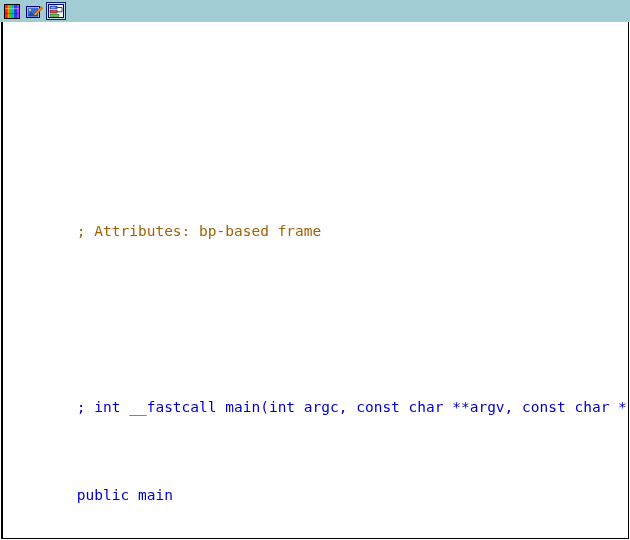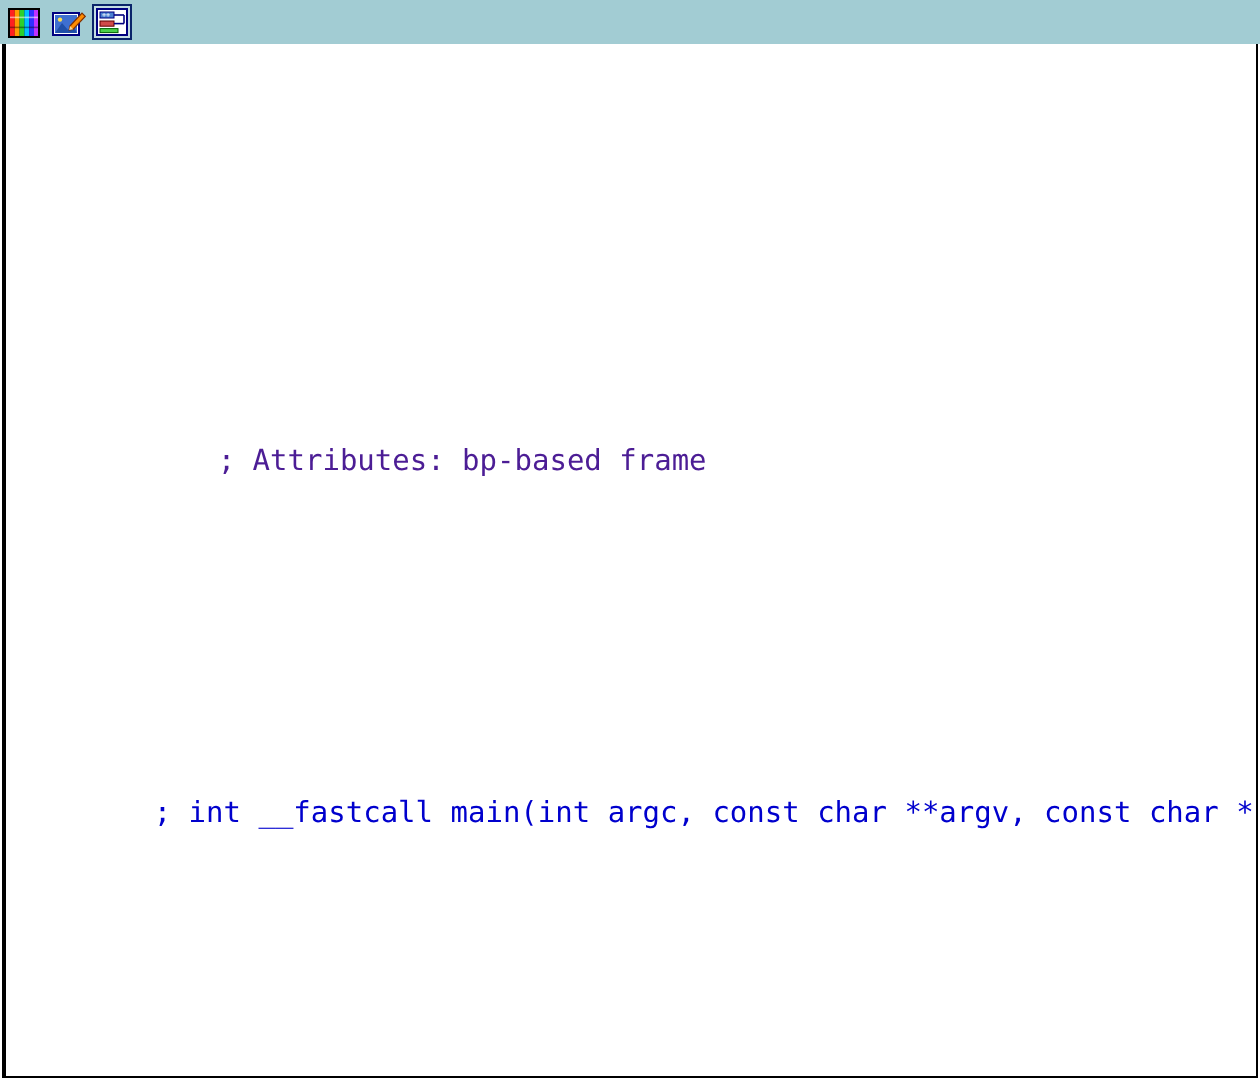--- a/index.html
+++ b/index.html
@@ -83,21 +83,21 @@
   .line {
     height: 22px;
     line-height: 22px;
     padding-left: 5px;
     box-sizing: border-box;
     white-space: pre;
   }
 
   
   .c-key      { color: #0000cd; }   
-  .c-cmt-gray { color: #4c1d95; margin-left: 32px; }   
+  .c-cmt-gray { color: #a16207; }   
   .c-cmt-blue { color: #0000cd; }   
 </style>
 </head>
 <body>
 
 <div id="app">
 
   <div id="toolbar">
 
     <div class="tb-btn" title="Colors">
@@ -150,20 +150,23 @@
       <div class="line">
         <span class="c-cmt-gray">; Attributes: bp-based frame</span>
       </div>
 
       <div class="line">&nbsp;</div>
 
       <div class="line">
         <span class="c-cmt-blue">; int __fastcall main(int argc, const char **argv, const char **envp)</span>
       </div>
 
+      <div class="line">
+        <span class="c-key">public main</span>
+      </div>
 
       
 
       
 
       
 
       
 
       

